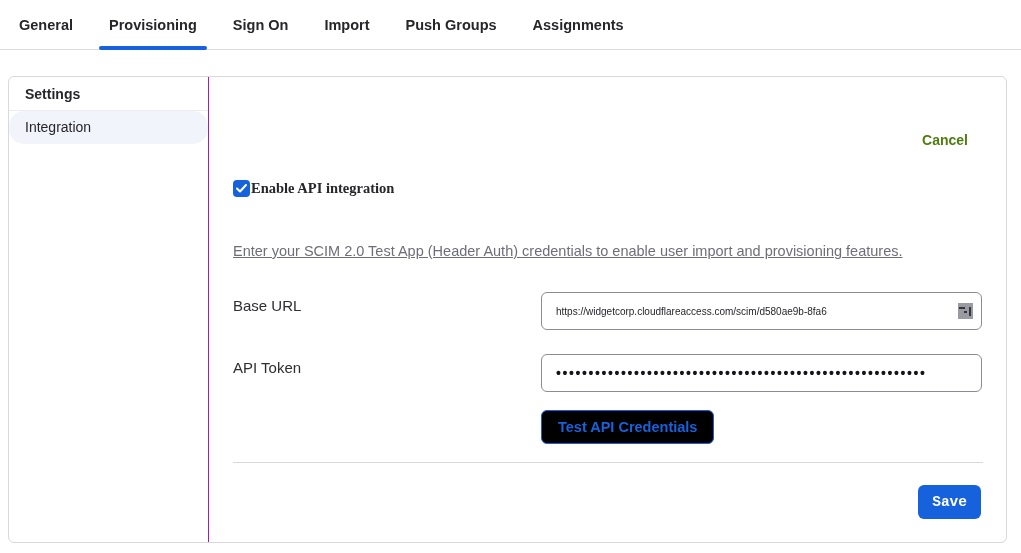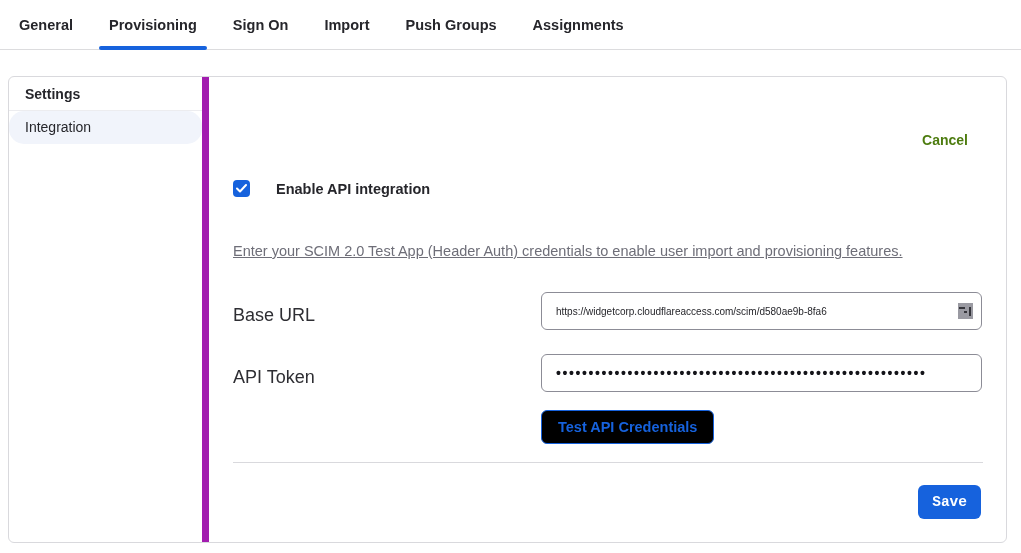--- a/index.html
+++ b/index.html
@@ -26,21 +26,21 @@
     height:4px; background:#1662dd; border-radius:2px;
   }
 
   
   .panel {
     position:absolute; left:8px; top:76px; width:999px; height:467px;
     border:1px solid #d9d9dd; border-radius:6px; background:#fff;
     display:flex;
   }
   .side {
-    width:200px; flex:0 0 200px; border-right:7px solid #a21caf;
+    width:200px; flex:0 0 200px; border-right:1px solid #a21caf;
     border-radius:6px 0 0 6px; overflow:hidden;
   }
   .side-header {
     height:34px; line-height:34px; padding-left:16px;
     font-size:14px; font-weight:700; color:#26262b;
     border-bottom:1px solid #ececef;
   }
   .side-item {
     height:33px; line-height:33px; padding-left:16px;
     font-size:14px; color:#26262b; cursor:pointer;border-radius:15px;
@@ -51,40 +51,40 @@
   .main { position:relative; flex:1 1 auto; }
 
   .cancel-link {
     position:absolute; top:55px; right:38px;
     font-size:14px; font-weight:700; color:#4d7c0f;
     text-decoration:none; cursor:pointer;
   }
 
   .enable-row {
     position:absolute; top:103px; left:24px;
-    display:flex; align-items:flex-end; gap:26px;
+    display:flex; align-items:flex-start; gap:1px;font-family:Liberation Serif, serif;
   }
   .checkbox {
     width:17px; height:17px; border-radius:4px; background:#1662dd;
     display:flex; align-items:center; justify-content:center; cursor:pointer;
   }
   .checkbox svg { display:block; }
   .enable-label { font-size:14.5px; font-weight:700; color:#26262b; }
 
   .description {
     position:absolute; top:164px; left:24px; right:24px;
     font-size:14.5px; color:#6e6e78; line-height:20px;text-decoration:underline;
   }
 
   .field-row { position:absolute; left:24px; right:25px; }
   .field-row.base-url { top:215px; }
   .field-row.api-token { top:277px; }
   .field-label {
     position:absolute; left:0; top:5px;
-    font-size:18px; color:#2e2e33;margin-top:8px;
+    font-size:15px; color:#2e2e33;
   }
   .field-input-wrap { position:absolute; left:308px; top:0; width:441px; height:38px; }
   .text-input {
     width:100%; height:38px; border:1px solid #8c8c96; border-radius:6px;
     padding:0 14px; font-family:"Liberation Sans", sans-serif;
     font-size:10px; color:#26262b; background:#fff; outline:none;
   }
   .text-input.token {
     font-size:14px; letter-spacing:1.6px; font-weight:700; color:#141419;
     padding-right:8px; overflow:hidden;

